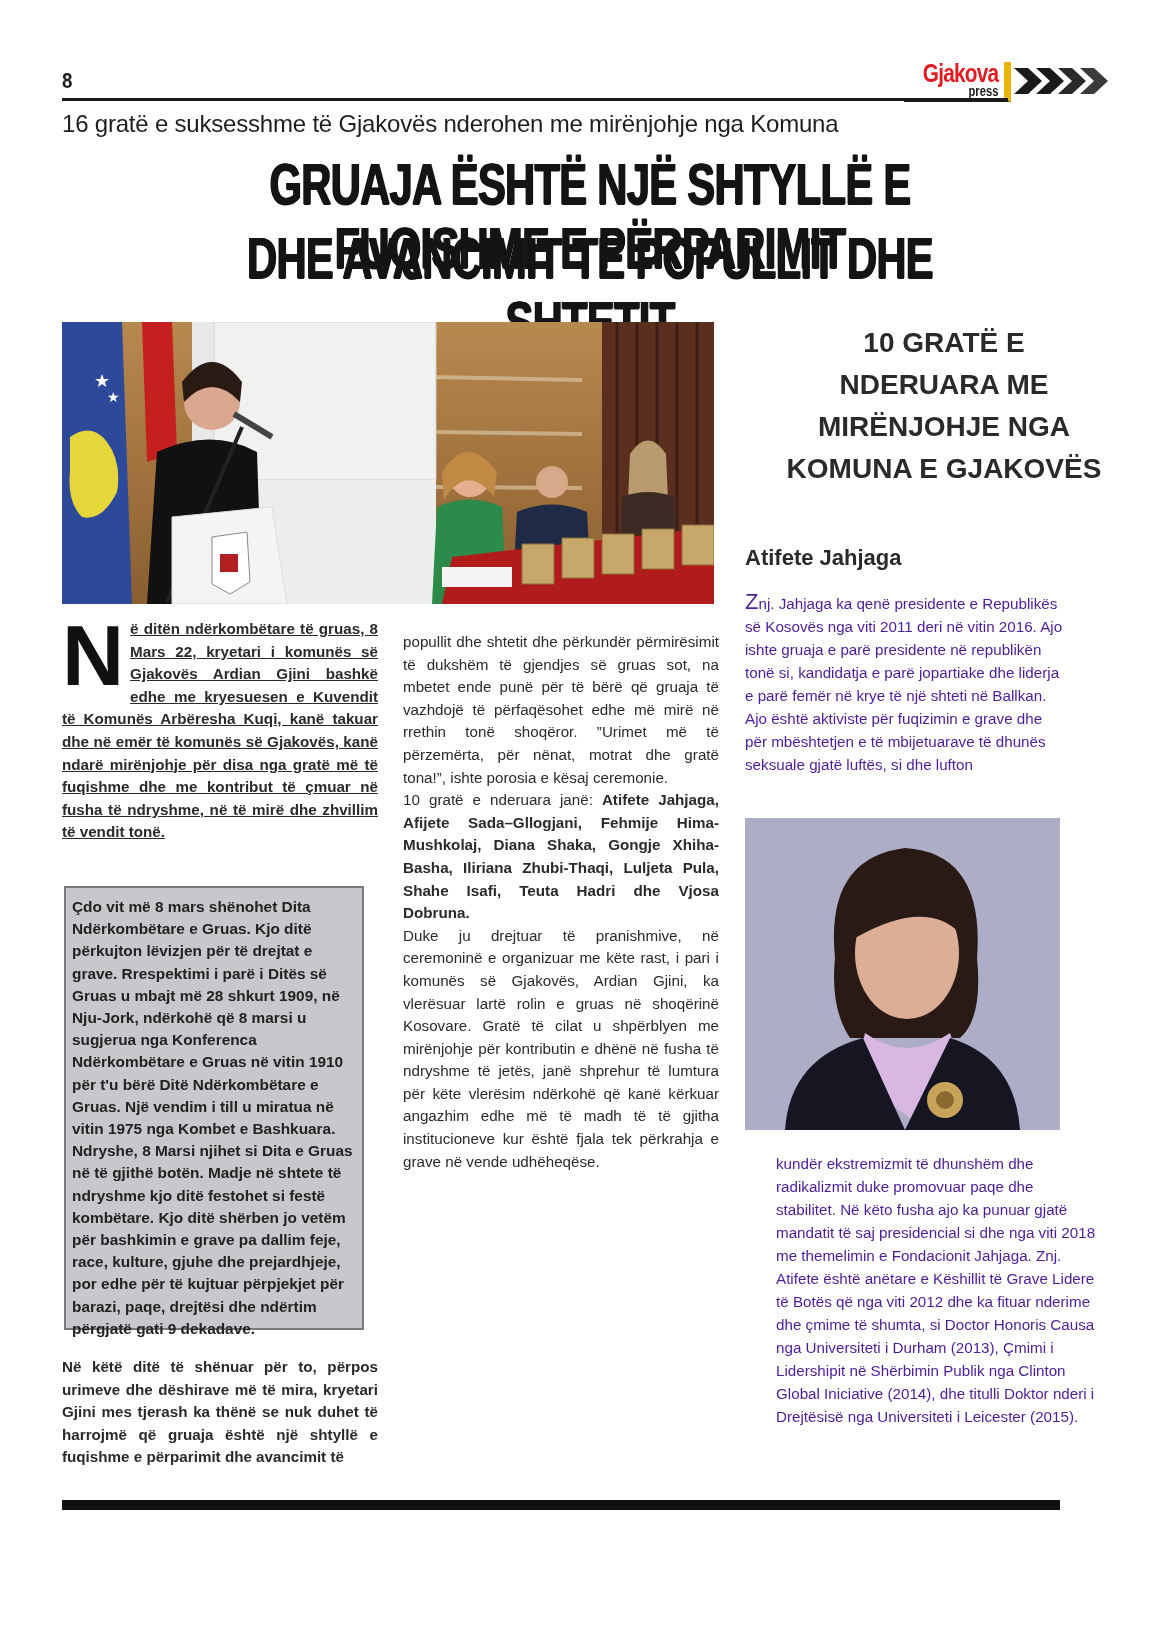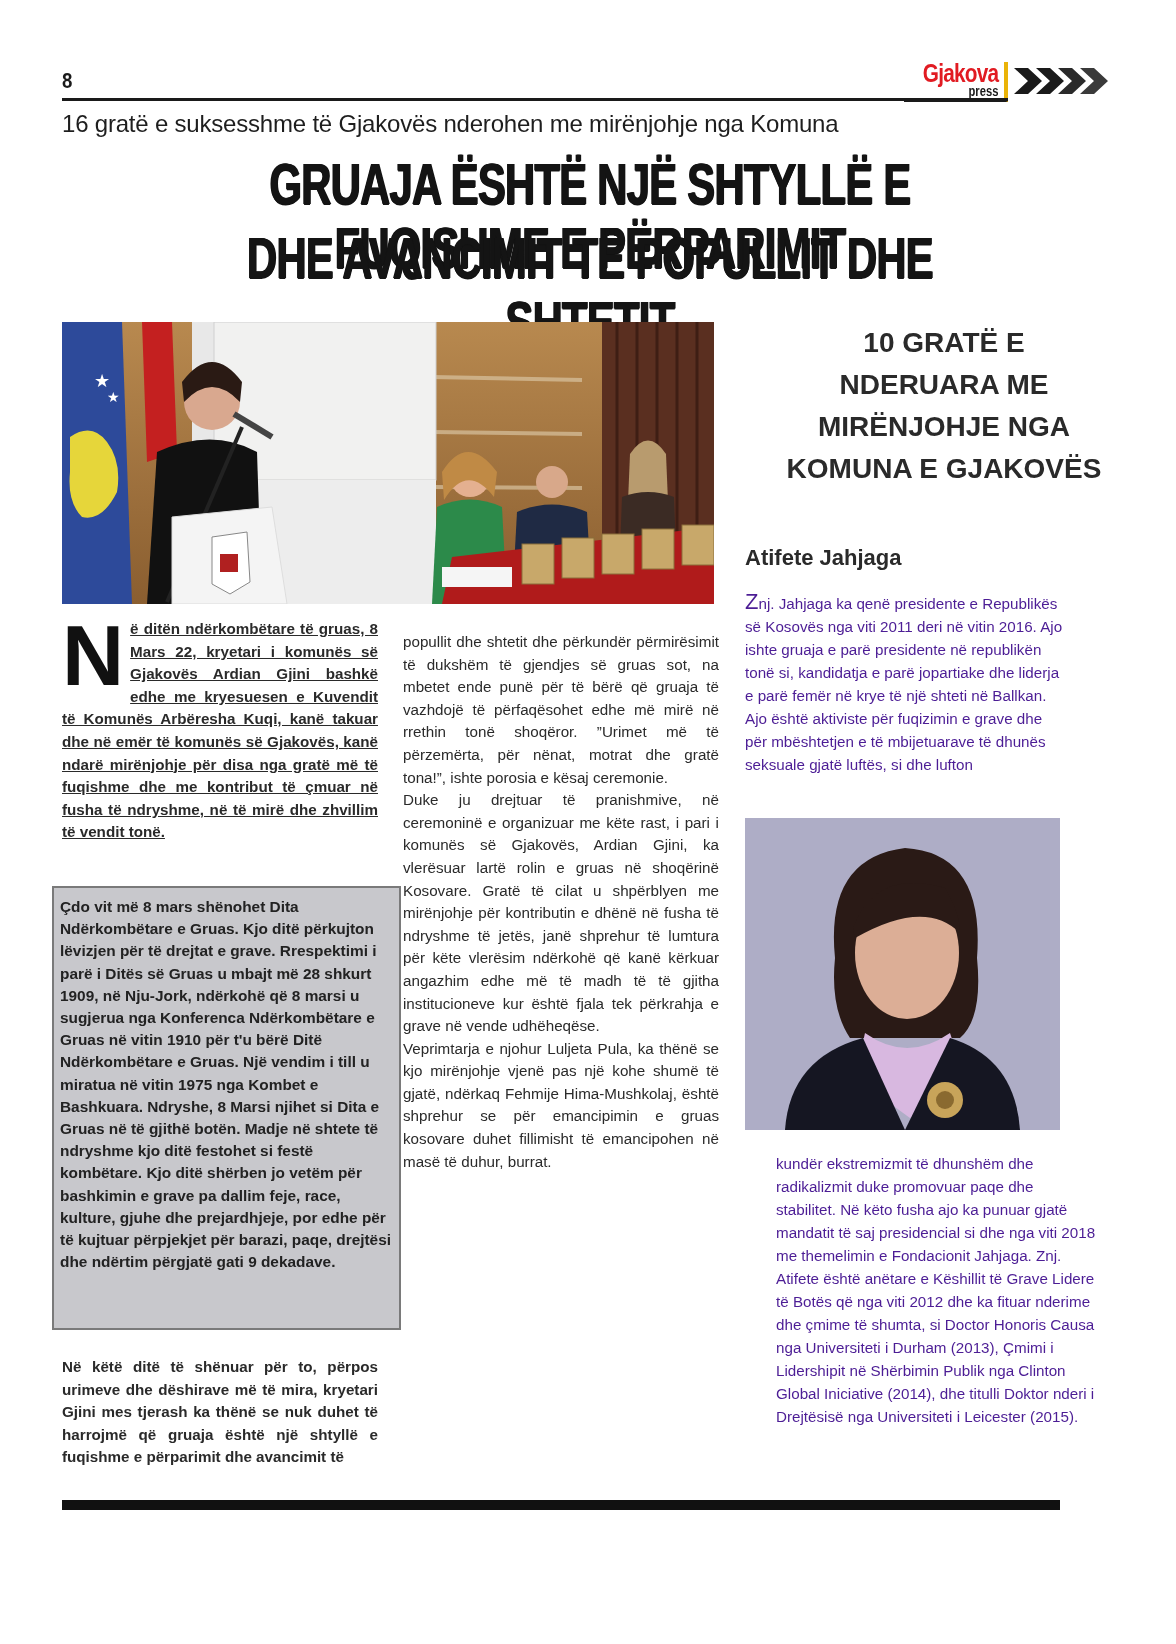--- a/index.html
+++ b/index.html
@@ -4,21 +4,21 @@
 <style>
   html, body { margin: 0; padding: 0; background: #ffffff; }
   body { width: 1176px; height: 1644px; position: relative; overflow: hidden;
          font-family: "Liberation Sans", "DejaVu Sans", sans-serif; color: #2a2a2a; }
   .abs { position: absolute; }
 
   
   .page-num { left: 62px; top: 68px; font-family: "Liberation Sans", sans-serif; font-weight: 700;
               font-size: 22px; color: #1a1a1a; transform: scaleX(0.85); transform-origin: left; }
   .rule-top { left: 62px; top: 98px; width: 946px; height: 3px; background: #1a1a1a; }
-  .logo { left: 904px; top: 62px; width: 100px; height: 38px; border-right: 4px solid #eab308; border-bottom: 2px solid #1a1a1a; }
+  .logo { left: 904px; top: 62px; width: 100px; height: 38px; border-right: 7px solid #eab308; border-bottom: 2px solid #1a1a1a; }
   .logo-main { position: absolute; right: 6px; top: -2px; font-family: "Liberation Sans", sans-serif;
                font-weight: 700; font-size: 26px; color: #e11b22; letter-spacing: -1px;
                transform: scaleX(0.8); transform-origin: right; line-height: 26px; }
   .logo-sub { position: absolute; right: 6px; top: 22px; font-family: "Liberation Sans", sans-serif;
               font-weight: 700; font-size: 14px; color: #1a1a1a; transform: scaleX(0.8); transform-origin: right; line-height: 14px; }
   .chevrons { left: 1014px; top: 66px; width: 96px; height: 30px; }
 
   .kicker { left: 62px; top: 110px; font-size: 24px; color: #1e1e1e; font-family: "Liberation Sans", sans-serif;
             letter-spacing: -0.2px; }
   .headline { left: 40px; width: 1100px; text-align: center; font-family: "Liberation Sans", sans-serif;
@@ -38,21 +38,21 @@
   .sb1 { top: 590px; }
   .sb2 { top: 1152px; margin-left: 31px; }
   .big-z { font-size: 22px; }
   .photo-portrait { left: 745px; top: 818px; width: 315px; height: 312px; overflow: hidden; background: #a8a7c0; }
 
   
   .col { width: 316px; font-size: 15.2px; line-height: 22.6px; text-align: justify; color: #2a2a2a; }
   .col-left { left: 62px; }
   .lead { top: 618px; font-weight: 700; text-decoration: underline; }
   .dropcap { float: left; font-size: 86px; line-height: 70px; font-weight: 900; color: #111; margin: 2px 6px 0 0; }
-  .infobox { left: 52px; top: 886px; width: 349px; height: 444px; background: #c8c8cc;
+  .infobox { left: 64px; top: 886px; width: 300px; height: 444px; background: #c8c8cc;
              border: 2px solid #7a7a7a; box-sizing: border-box; padding: 8px 6px 8px 6px;
              font-weight: 700; font-size: 15.4px; line-height: 22.2px; color: #222; }
   .left-tail { top: 1356px; font-weight: bold; }
 
   
   .col-mid { left: 403px; width: 316px; top: 618px; margin-top: 13px; }
   .col-mid p { margin: 0; }
   .b { font-weight: 700; }
 
   .rule-bottom { left: 62px; top: 1500px; width: 998px; height: 10px; background: #111; }
@@ -155,17 +155,17 @@
 <div class="abs side-body sb2">kundër ekstremizmit të dhunshëm dhe radikalizmit duke promovuar paqe dhe stabilitet. Në këto fusha ajo ka punuar gjatë mandatit të saj presidencial si dhe nga viti 2018 me themelimin e Fondacionit Jahjaga. Znj. Atifete është anëtare e Këshillit të Grave Lidere të Botës që nga viti 2012 dhe ka fituar nderime dhe çmime të shumta, si Doctor Honoris Causa nga Universiteti i Durham (2013), Çmimi i Lidershipit në Shërbimin Publik nga Clinton Global Iniciative (2014), dhe titulli Doktor nderi i Drejtësisë nga Universiteti i Leicester (2015).</div>
 
 <div class="abs col col-left lead"><span class="dropcap">N</span><span>ë ditën ndërkombëtare të gruas, 8 Mars 22, kryetari i komunës së Gjakovës Ardian Gjini bashkë edhe me kryesuesen e Kuvendit të Komunës Arbëresha Kuqi, kanë takuar dhe në emër të komunës së Gjakovës, kanë ndarë mirënjohje për disa nga gratë më të fuqishme dhe me kontribut të çmuar në fusha të ndryshme, në të mirë dhe zhvillim të vendit tonë.</span></div>
 
 <div class="abs infobox">Çdo vit më 8 mars shënohet Dita Ndërkombëtare e Gruas. Kjo ditë përkujton lëvizjen për të drejtat e grave. Rrespektimi i parë i Ditës së Gruas u mbajt më 28 shkurt 1909, në Nju-Jork, ndërkohë që 8 marsi u sugjerua nga Konferenca Ndërkombëtare e Gruas në vitin 1910 për t'u bërë Ditë Ndërkombëtare e Gruas. Një vendim i till u miratua në vitin 1975 nga Kombet e Bashkuara. Ndryshe, 8 Marsi njihet si Dita e Gruas në të gjithë botën. Madje në shtete të ndryshme kjo ditë festohet si festë kombëtare. Kjo ditë shërben jo vetëm për bashkimin e grave pa dallim feje, race, kulture, gjuhe dhe prejardhjeje, por edhe për të kujtuar përpjekjet për barazi, paqe, drejtësi dhe ndërtim përgjatë gati 9 dekadave.</div>
 
 <div class="abs col col-left left-tail">Në këtë ditë të shënuar për to, përpos urimeve dhe dëshirave më të mira, kryetari Gjini mes tjerash ka thënë se nuk duhet të harrojmë që gruaja është një shtyllë e fuqishme e përparimit dhe avancimit të</div>
 
 <div class="abs col col-mid">
   <p>popullit dhe shtetit dhe përkundër përmirësimit të dukshëm të gjendjes së gruas sot, na mbetet ende punë për të bërë që gruaja të vazhdojë të përfaqësohet edhe më mirë në rrethin tonë shoqëror. ”Urimet më të përzemërta, për nënat, motrat dhe gratë tona!”, ishte porosia e kësaj ceremonie.</p>
+  <p><span>10 gratë e nderuara janë: </span><span class="b">Atifete Jahjaga, Afijete Sada–Gllogjani, Fehmije Hima-Mushkolaj, Diana Shaka, Gongje Xhiha-Basha, Iliriana Zhubi-Thaqi, Luljeta Pula, Shahe Isafi, Teuta Hadri dhe Vjosa Dobruna.</span></p>
   <p>Duke ju drejtuar të pranishmive, në ceremoninë e organizuar me këte rast, i pari i komunës së Gjakovës, Ardian Gjini, ka vlerësuar lartë rolin e gruas në shoqërinë Kosovare. Gratë të cilat u shpërblyen me mirënjohje për kontributin e dhënë në fusha të ndryshme të jetës, janë shprehur të lumtura për këte vlerësim ndërkohë që kanë kërkuar angazhim edhe më të madh të të gjitha institucioneve kur është fjala tek përkrahja e grave në vende udhëheqëse.</p>
-  <p>Veprimtarja e njohur Luljeta Pula, ka thënë se kjo mirënjohje vjenë pas një kohe shumë të gjatë, ndërkaq Fehmije Hima-Mushkolaj, është shprehur se për emancipimin e gruas kosovare duhet fillimisht të emancipohen në masë të duhur, burrat.</p>
 </div>
 
 <div class="abs rule-bottom"></div>
 
 </body></html>

